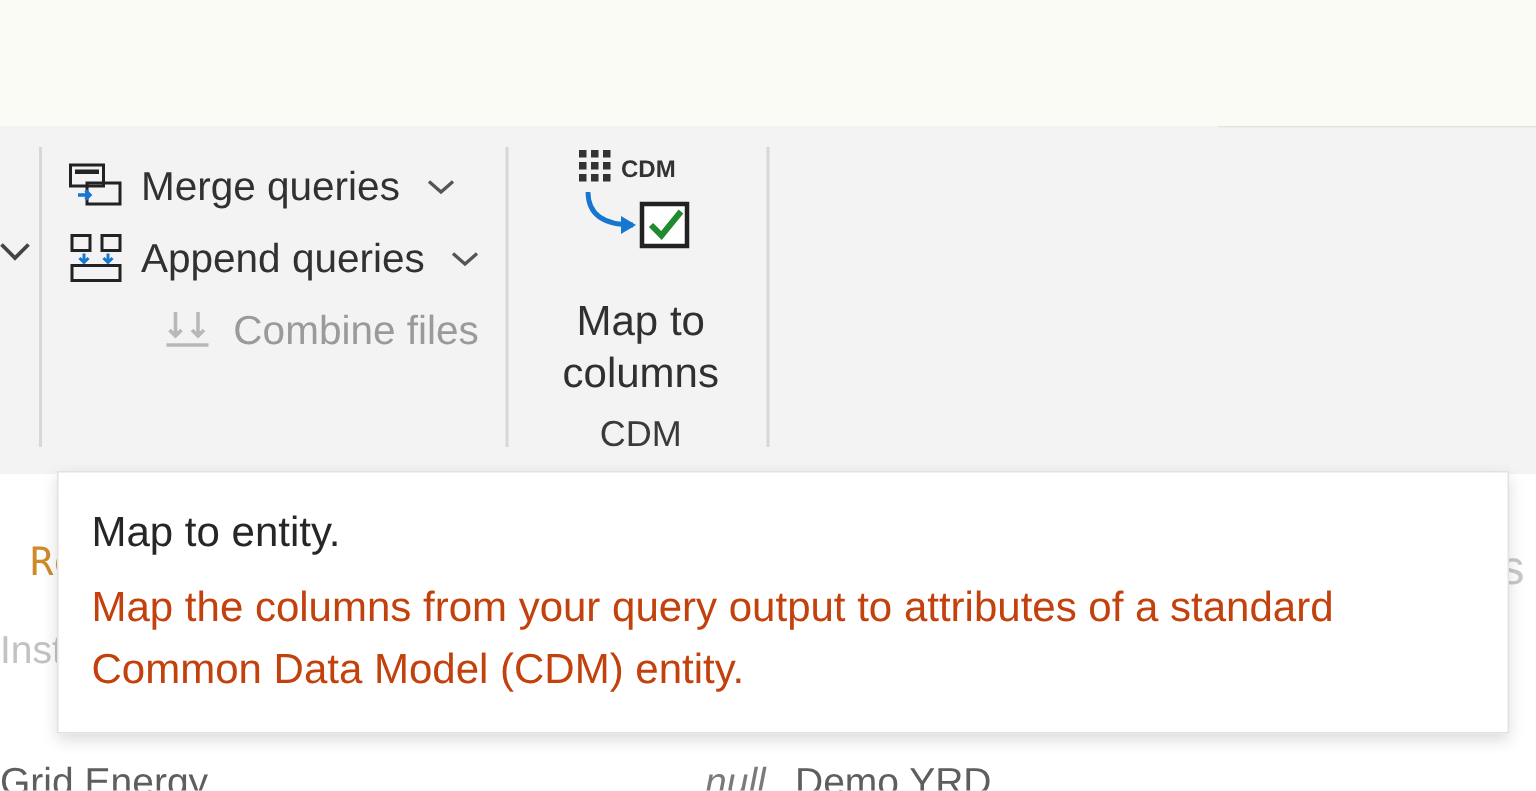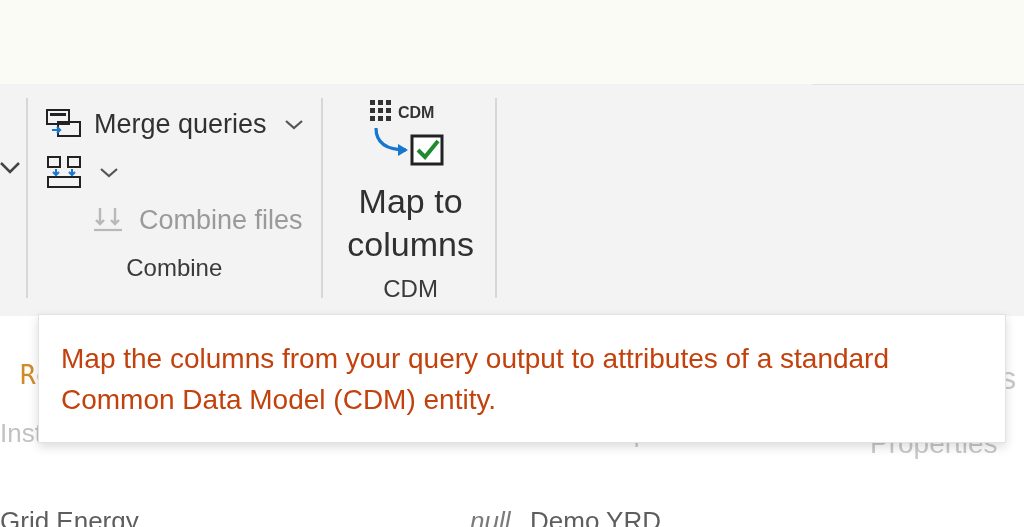--- a/index.html
+++ b/index.html
@@ -109,25 +109,25 @@
     flex-direction: column;
     align-items: center;
     cursor: pointer;
     padding: 0 4px;
   }
   .cdm-icon-area {
     width: 110px; height: 80px;
     position: relative;
   }
   .cdm-label {
-    font-size: 34px;
+    font-size: 28px;
     color: #303030;
     text-align: center;
     line-height: 1.25;
-    margin-top: 6px;
+    margin-top: 22px;
   }
 
   
   .under-content {
     position: absolute;
     left: 0; top: 316px;
     width: 1024px;
     height: 211px;
     background: #fff;
     color: #bdbdbd;
@@ -214,39 +214,39 @@
         <div class="combine-item">
           <span class="icon-slot">
             <svg width="36" height="34" viewBox="0 0 36 34">
               <rect x="2" y="2" width="12" height="10" fill="none" stroke="#222" stroke-width="2"></rect>
               <rect x="22" y="2" width="12" height="10" fill="none" stroke="#222" stroke-width="2"></rect>
               <rect x="2" y="22" width="32" height="10" fill="none" stroke="#222" stroke-width="2"></rect>
               <path d="M10 14 L10 20 M7 17 L10 20 L13 17" fill="none" stroke="#1676d0" stroke-width="2"></path>
               <path d="M26 14 L26 20 M23 17 L26 20 L29 17" fill="none" stroke="#1676d0" stroke-width="2"></path>
             </svg>
           </span>
+          <span>Append queries</span>
           <span class="chev">
             <svg width="18" height="12" viewBox="0 0 18 12">
                 <path d="M1 2 L9 9 L17 2" fill="none" stroke="#555" stroke-width="2.2"></path>
               </svg>
           </span>
         </div>
 
         <div class="combine-item disabled">
           <span class="icon-slot">
             <svg width="36" height="32" viewBox="0 0 36 32">
               <path d="M9 4 L9 20 M5 16 L9 20 L13 16" fill="none" stroke="#b8b8b8" stroke-width="2.4"></path>
               <path d="M24 4 L24 20 M20 16 L24 20 L28 16" fill="none" stroke="#b8b8b8" stroke-width="2.4"></path>
               <line x1="3" y1="26" x2="31" y2="26" stroke="#b8b8b8" stroke-width="2.2"></line>
             </svg>
           </span>
           <span>Combine files</span>
         </div>
 
-        <div class="group-label">Combine</div>
       </div>
 
       <div class="divider"></div>
 
       <div class="cdm-group">
         <div class="cdm-button">
           <div class="cdm-icon-area">
             <svg width="110" height="80" viewBox="0 0 110 80">
 
               <g fill="#333">
@@ -285,20 +285,21 @@
     <div class="faint" style="left:20px; top:44px; font-family: Consolas, monospace; color:#d08a2a;">Row Checksum", type text}, {"(Do</div>
     <div class="faint" style="left:0px;  top:102px; color:#c2c2c2;">Instrument</div>
     <div class="faint" style="left:208px; top:100px; color:#c9c9c9; font-size:20px;">ABC</div>
     <div class="faint" style="left:260px; top:102px; color:#c6c6c6;">Connection</div>
     <div class="faint" style="left:560px; top:102px; color:#c6c6c6;">Description</div>
     <div class="faint" style="left:810px; top:44px;  color:#c8c8c8; font-size:32px;">Query settings</div>
     <div class="faint" style="left:870px; top:112px; color:#c8c8c8; font-size:28px;">Properties</div>
   </div>
 
   <div class="tooltip">
+    <div class="tooltip-title">Map to entity.</div>
     <div class="tooltip-body">Map the columns from your query output to attributes of a standard Common Data Model (CDM) entity.</div>
   </div>
 
   <div class="bottom-row">
     <span style="position:absolute; left:0px;">Grid Energy</span>
     <span style="position:absolute; left:470px; font-style:italic; color:#7a7a7a;">null</span>
     <span style="position:absolute; left:530px;">Demo YRD</span>
   </div>
 
 </div>

